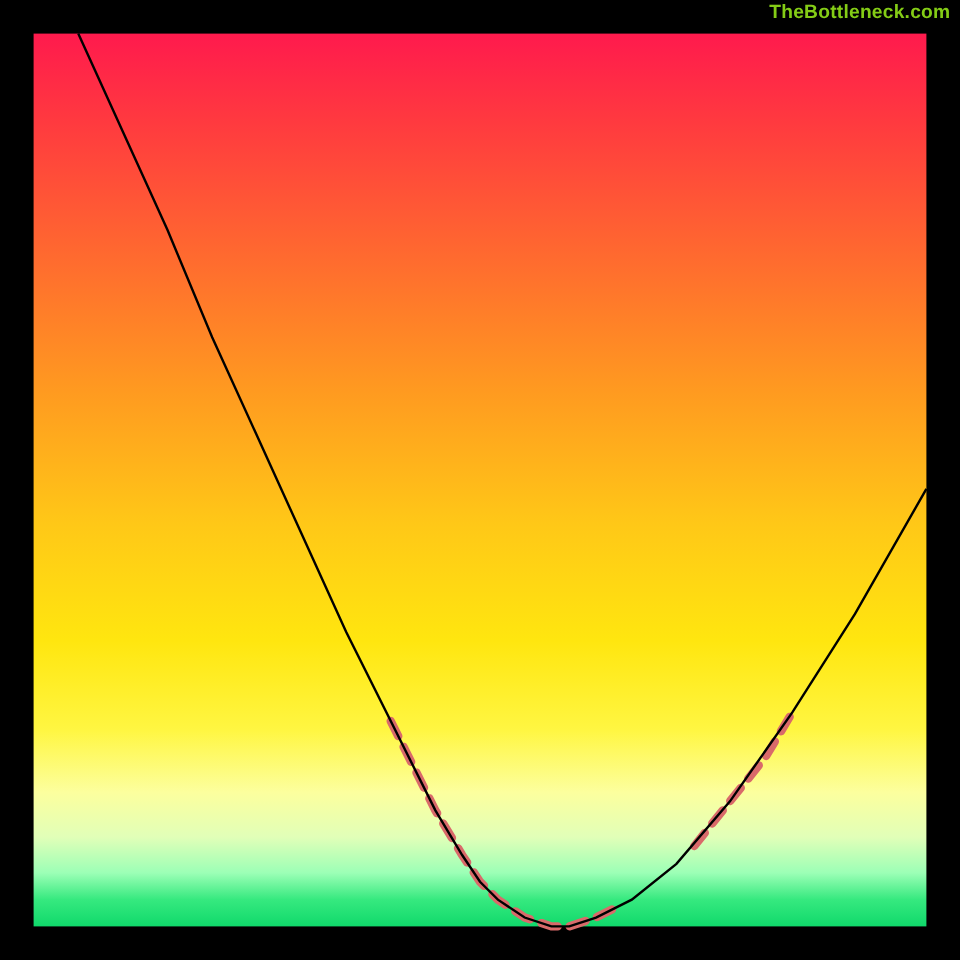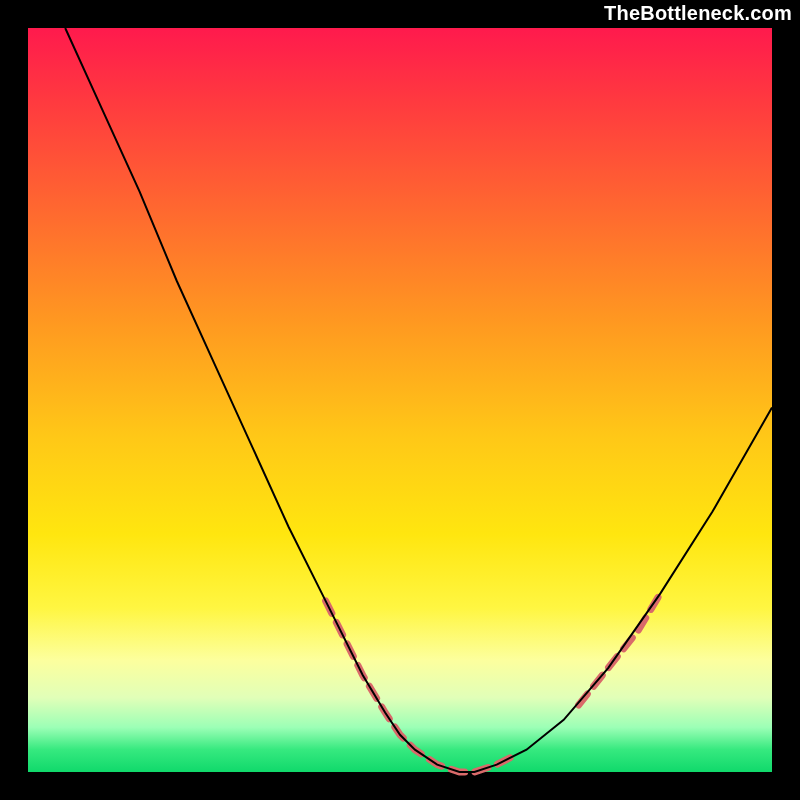--- a/index.html
+++ b/index.html
@@ -39,23 +39,23 @@
       #9cffb6 94%,
       #36e97f 97%,
       #10d96b 100%
     );
   }
   .watermark {
     position: absolute;
     top: 2px;
     right: 8px;
     font-family: Arial, Helvetica, sans-serif;
-    font-size: 20px;
+    font-size: 16px;
     font-weight: 600;
-    color: #ffffff;
+    color: #84cc16;
     letter-spacing: 0.2px;
     user-select: none;
   }
   svg.curve {
     position: absolute;
     left: 0;
     top: 0;
     width: 744px;
     height: 744px;
     overflow: visible;

